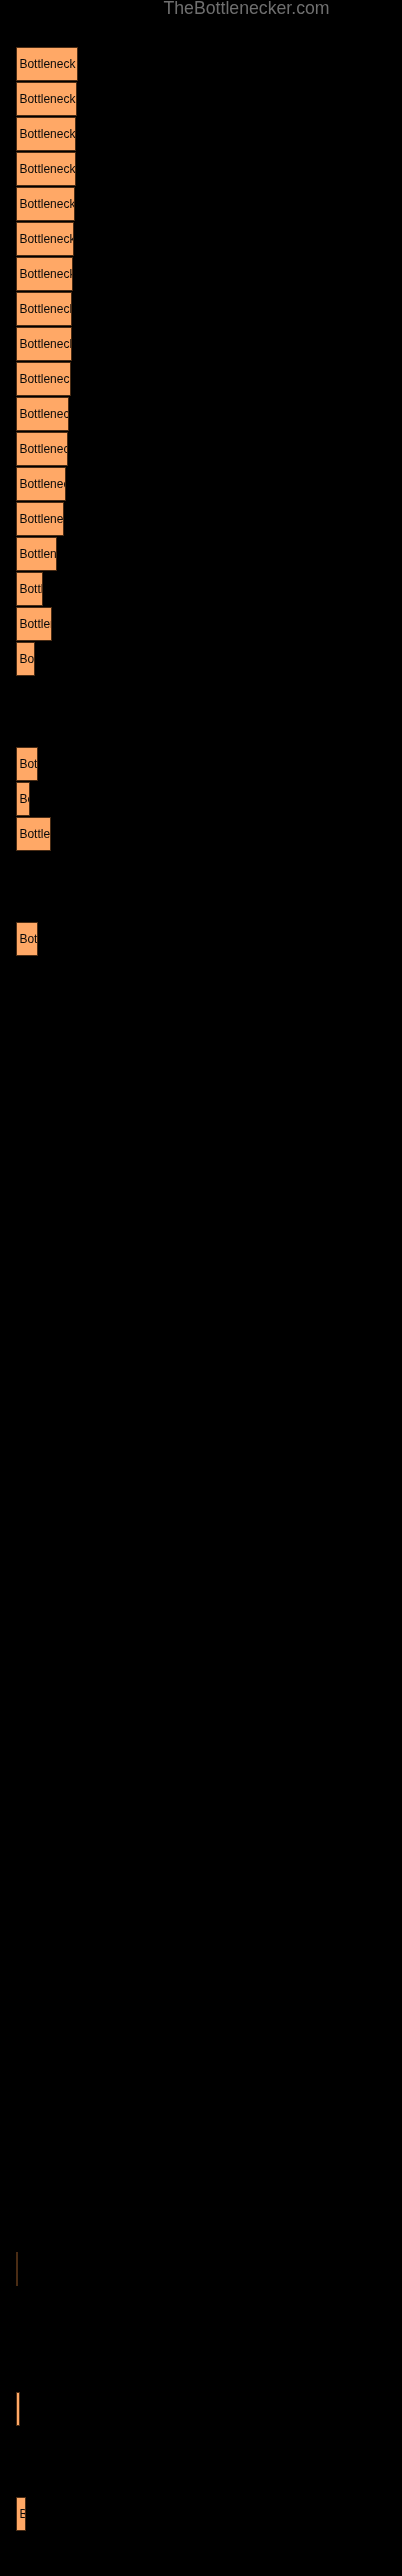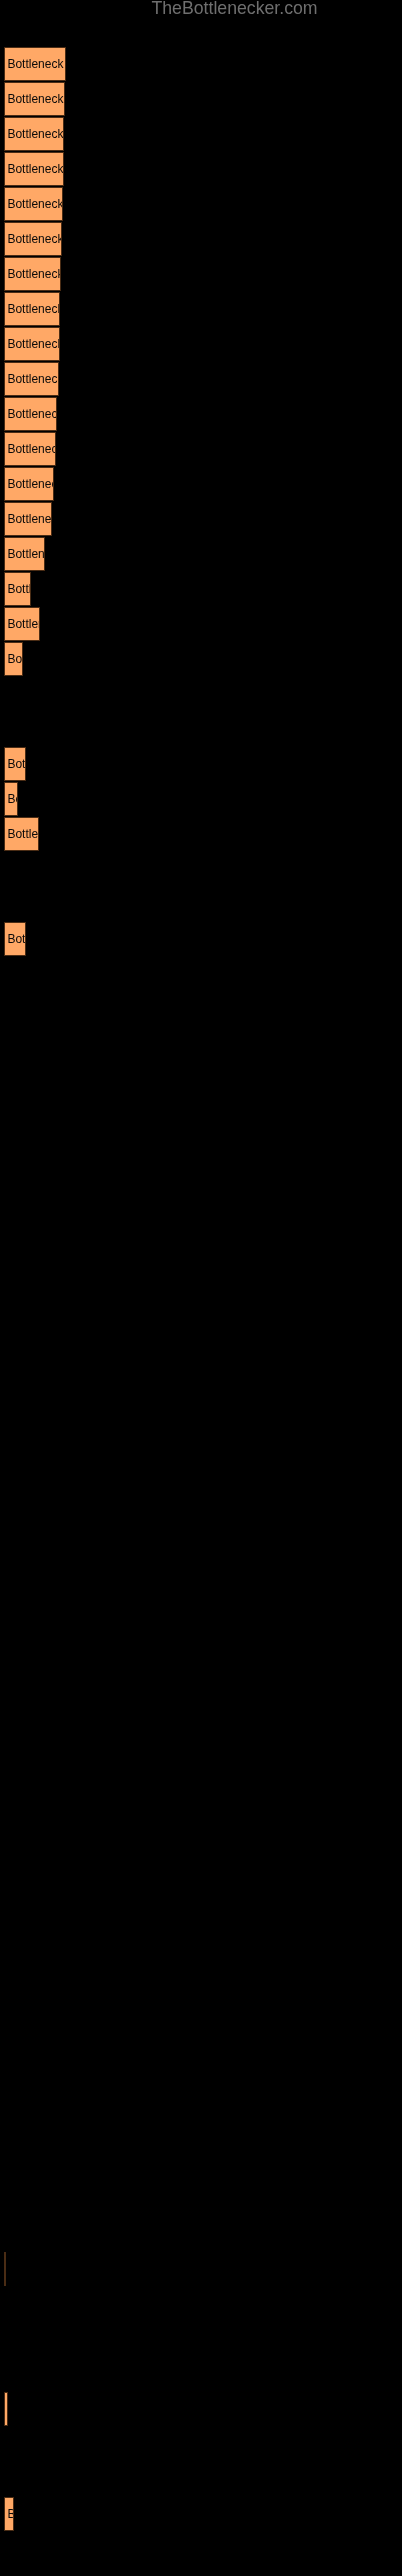--- a/index.html
+++ b/index.html
@@ -6,21 +6,21 @@
   body{
     width:403px;
     height:2576px;
     background:#000000;
     font-family:"Liberation Sans", sans-serif;
     overflow:hidden;
     position:relative;
   }
   #chart-root{
     position:absolute;
-    left:4px; top:0;
+    left:16px; top:0;
     width:320px; height:2576px;
   }
   #watermark{
     position:absolute;
     right:6.4px;
     top:-1.6px;
     font-size:17.7px;
     color:#6f6f6f;
     letter-spacing:0px;
     white-space:nowrap;

